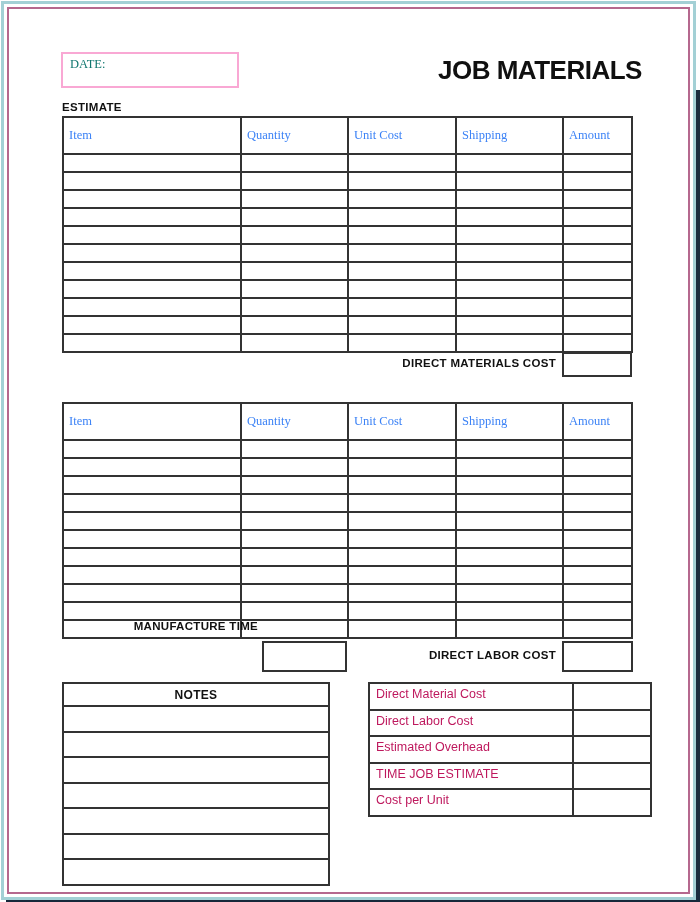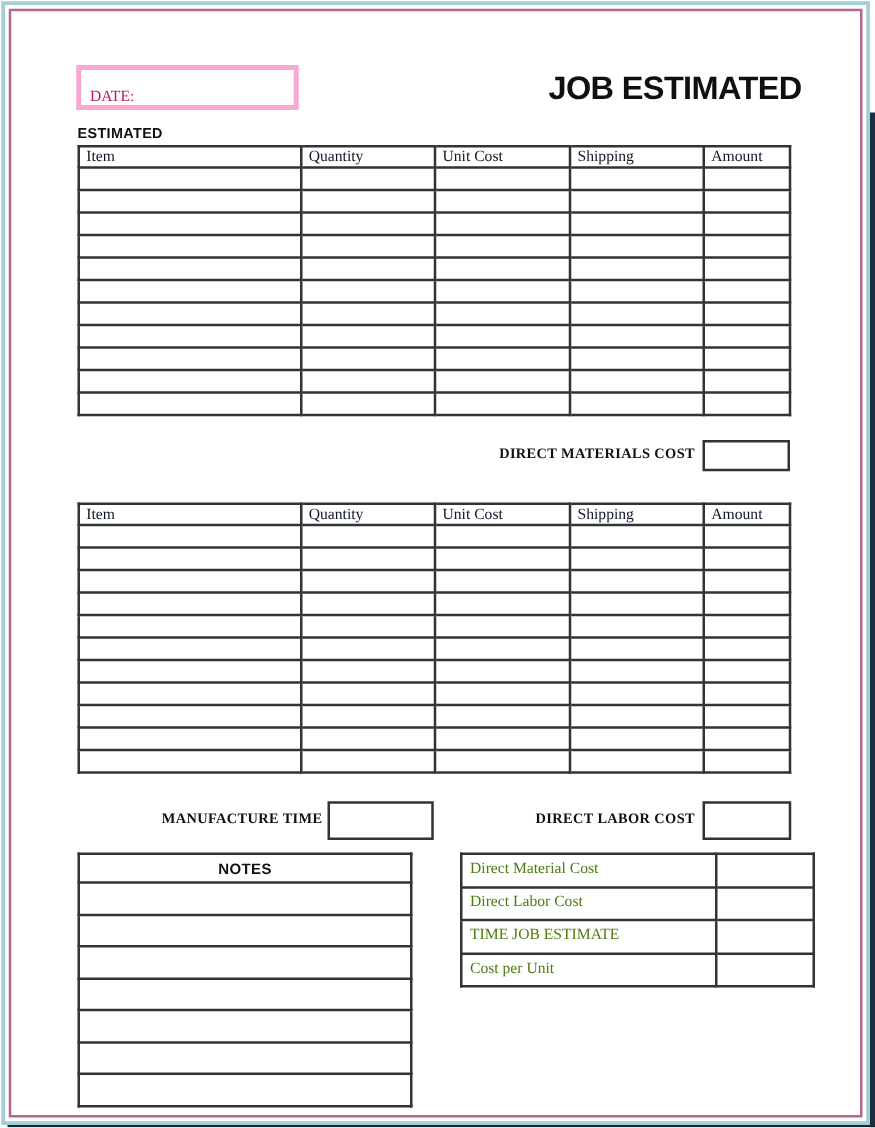--- a/index.html
+++ b/index.html
@@ -12,68 +12,68 @@
 
   
   .frame-dark-right { position:absolute; top:90px; right:0; width:4px; bottom:0; background:#1b2d3f; }
   .frame-dark-bottom { position:absolute; left:6px; right:0; bottom:0; height:2px; background:#16283a; }
   .frame-teal { position:absolute; top:1px; left:1px; right:4px; bottom:2px; border:3px solid #a3d0d5; }
   .frame-pink { position:absolute; top:7px; left:7px; right:10px; bottom:8px; border:2px solid #b5688e; }
 
   .fill-box { border:2px solid #333; background:#fff; box-sizing:border-box; }
 
   .section-label { font-weight:bold; font-size:11.5px; letter-spacing:0.3px; color:#111; }
-  .big-label { font-weight:bold; font-size:11.5px; letter-spacing:0.3px; color:#111; text-align:right;font-family:Liberation Serif, serif; }
+  .big-label { font-weight:bold; font-size:11.5px; letter-spacing:0.3px; color:#111; text-align:right; }
 
   .page-title { font-weight:bold; font-size:26px; letter-spacing:-0.5px; text-align:center; color:#101010; }
 
-  .date-box { border:4px solid #f9a8d4; box-sizing:border-box; padding:14px 7px;
-              font-family:"Liberation Serif", serif; font-size:12.5px; color:#be185d; }
+  .date-box { border:2px solid #f9a8d4; box-sizing:border-box; padding:3px 7px;
+              font-family:"Liberation Serif", serif; font-size:12.5px; color:#0f766e; }
 
   table { border-collapse:collapse; table-layout:fixed; background:#fff; }
   .grid-tbl { width:569px; }
   .grid-tbl th, .grid-tbl td { border:2px solid #333; }
   .grid-tbl th {
     font-family:"Liberation Serif", serif; font-weight:normal; font-size:12.5px;
-    text-align:left; padding:0 5px; height:14px; color:#0f172a;
+    text-align:left; padding:10px 5px; height:14px; color:#3b82f6;
   }
   .grid-tbl td { height:16px; padding:0; }
   col.c-item { width:178px; } col.c-qty { width:107px; } col.c-unit { width:108px; }
   col.c-ship { width:107px; } col.c-amt { width:69px; }
 
   .notes-tbl { width:268px; }
   .notes-tbl th, .notes-tbl td { border:2px solid #333; }
   .notes-tbl th { font-weight:bold; font-size:12px; letter-spacing:0.3px; height:19px; text-align:center; color:#111; }
   .notes-tbl td { height:21.5px; }
 
   .summary-tbl { width:266px; }
   .summary-tbl td { border:2px solid #333; vertical-align:top; }
   .summary-tbl td.lbl {
-    width:190px; font-family:Liberation Serif, serif; font-size:12.5px;
-    padding:3px 6px; height:18.5px; color:#4d7c0f;
+    width:190px; font-family:Liberation Sans, sans-serif; font-size:12.5px;
+    padding:3px 6px; height:18.5px; color:#be185d;
   }
   .summary-tbl td.val { width:74px; }
 </style>
 </head>
 <body>
 
 <div class="page">
 
   <div class="frame-dark-right"></div>
   <div class="frame-dark-bottom"></div>
   <div class="frame-teal"></div>
   <div class="frame-pink"></div>
 
   <div class="abs date-box" style="left:61px; top:52px; width:178px; height:36px;">
     <span>DATE:</span>
   </div>
 
-  <div class="abs page-title" style="left:420px; top:55px; width:240px;">JOB ESTIMATED</div>
-
-  <div class="abs section-label" style="left:62px; top:101px;">ESTIMATED</div>
+  <div class="abs page-title" style="left:420px; top:55px; width:240px;">JOB MATERIALS</div>
+
+  <div class="abs section-label" style="left:62px; top:101px;">ESTIMATE</div>
 
   <table class="abs grid-tbl" style="left:62px; top:116px;">
     <colgroup>
         <col class="c-item">
         <col class="c-qty">
         <col class="c-unit">
         <col class="c-ship">
         <col class="c-amt">
       </colgroup>
   <thead>
@@ -262,21 +262,21 @@
         <tr>
           <td></td>
           <td></td>
           <td></td>
           <td></td>
           <td></td>
         </tr>
       </tbody>
     </table>
 
-  <div class="abs big-label" style="left:108px; top:649px; width:150px;">MANUFACTURE TIME</div>
+  <div class="abs big-label" style="left:108px; top:620px; width:150px;">MANUFACTURE TIME</div>
   <div class="abs fill-box" style="left:262px; top:641px; width:85px; height:31px;"></div>
 
   <div class="abs big-label" style="left:406px; top:649px; width:150px;">DIRECT LABOR COST</div>
   <div class="abs fill-box" style="left:562px; top:641px; width:71px; height:31px;"></div>
 
   <table class="abs notes-tbl" style="left:62px; top:682px;padding-left:28px;">
   <thead>
         <tr>
           <th>NOTES</th>
         </tr>
@@ -310,20 +310,24 @@
   <tbody>
         <tr>
           <td class="lbl">Direct Material Cost</td>
           <td class="val"></td>
         </tr>
         <tr>
           <td class="lbl">Direct Labor Cost</td>
           <td class="val"></td>
         </tr>
         <tr>
+          <td class="lbl">Estimated Overhead</td>
+          <td class="val"></td>
+        </tr>
+        <tr>
           <td class="lbl">TIME JOB ESTIMATE</td>
           <td class="val"></td>
         </tr>
         <tr>
           <td class="lbl">Cost per Unit</td>
           <td class="val"></td>
         </tr>
       </tbody>
     </table>
 

